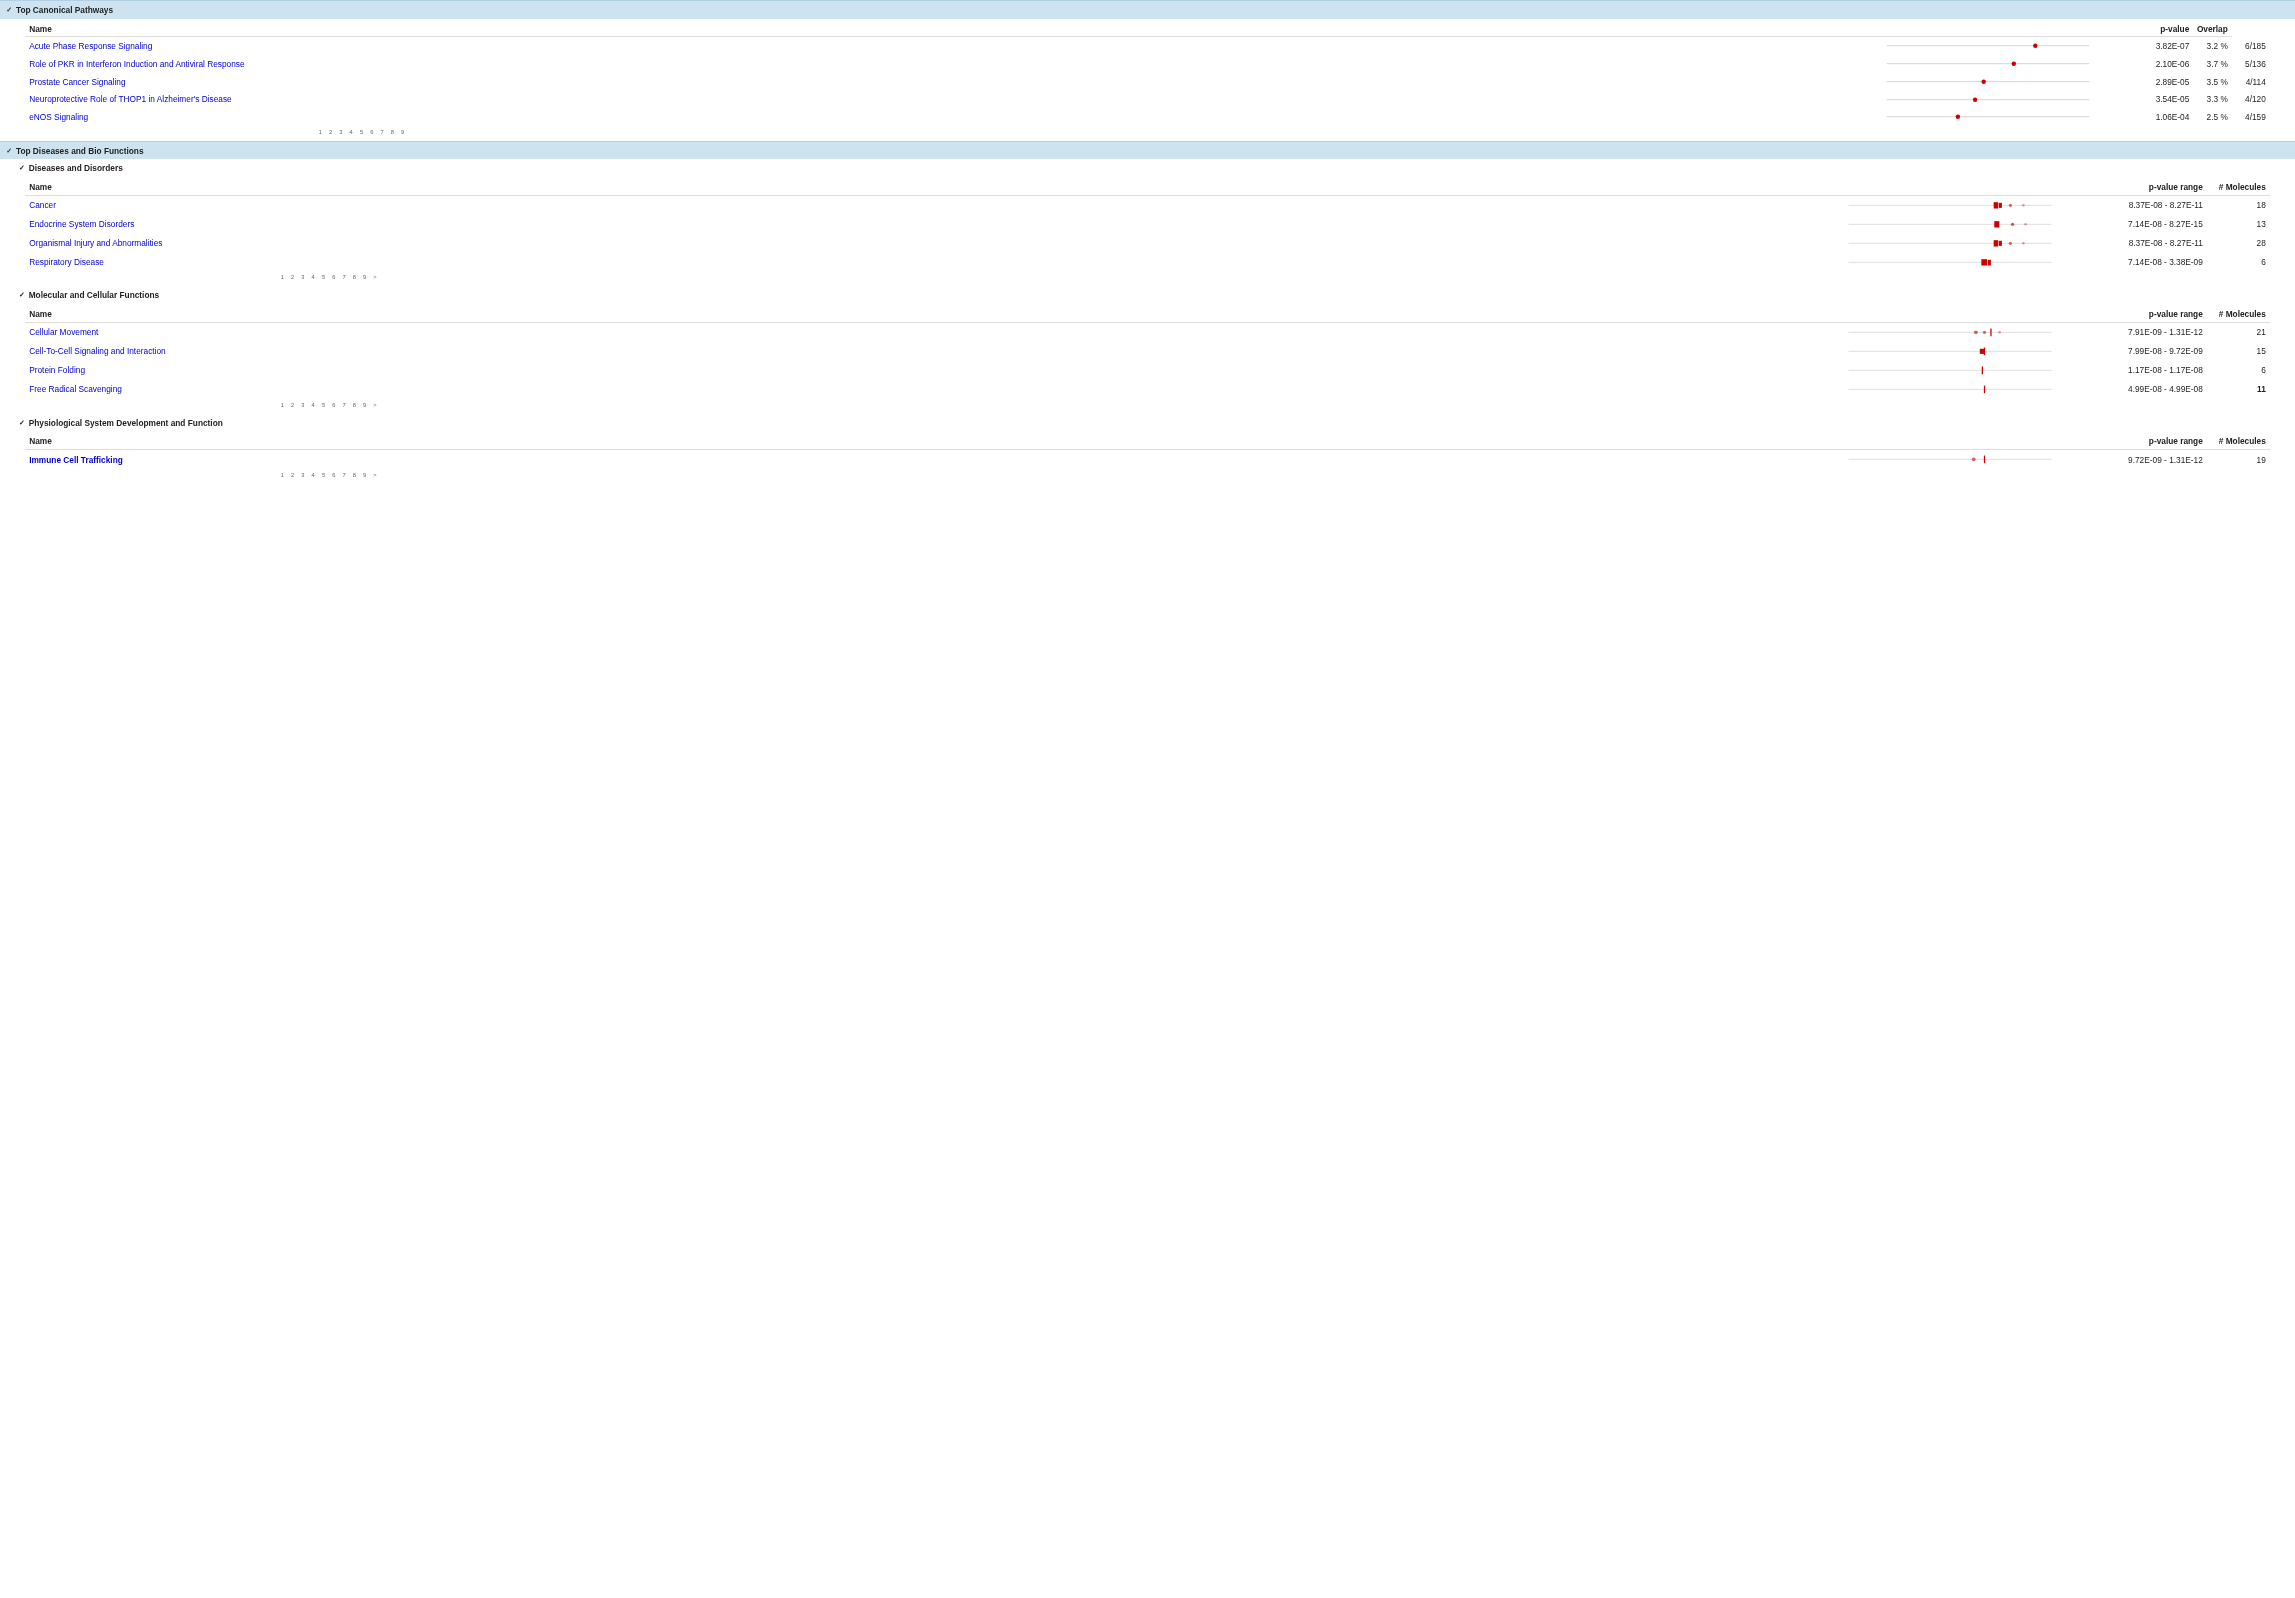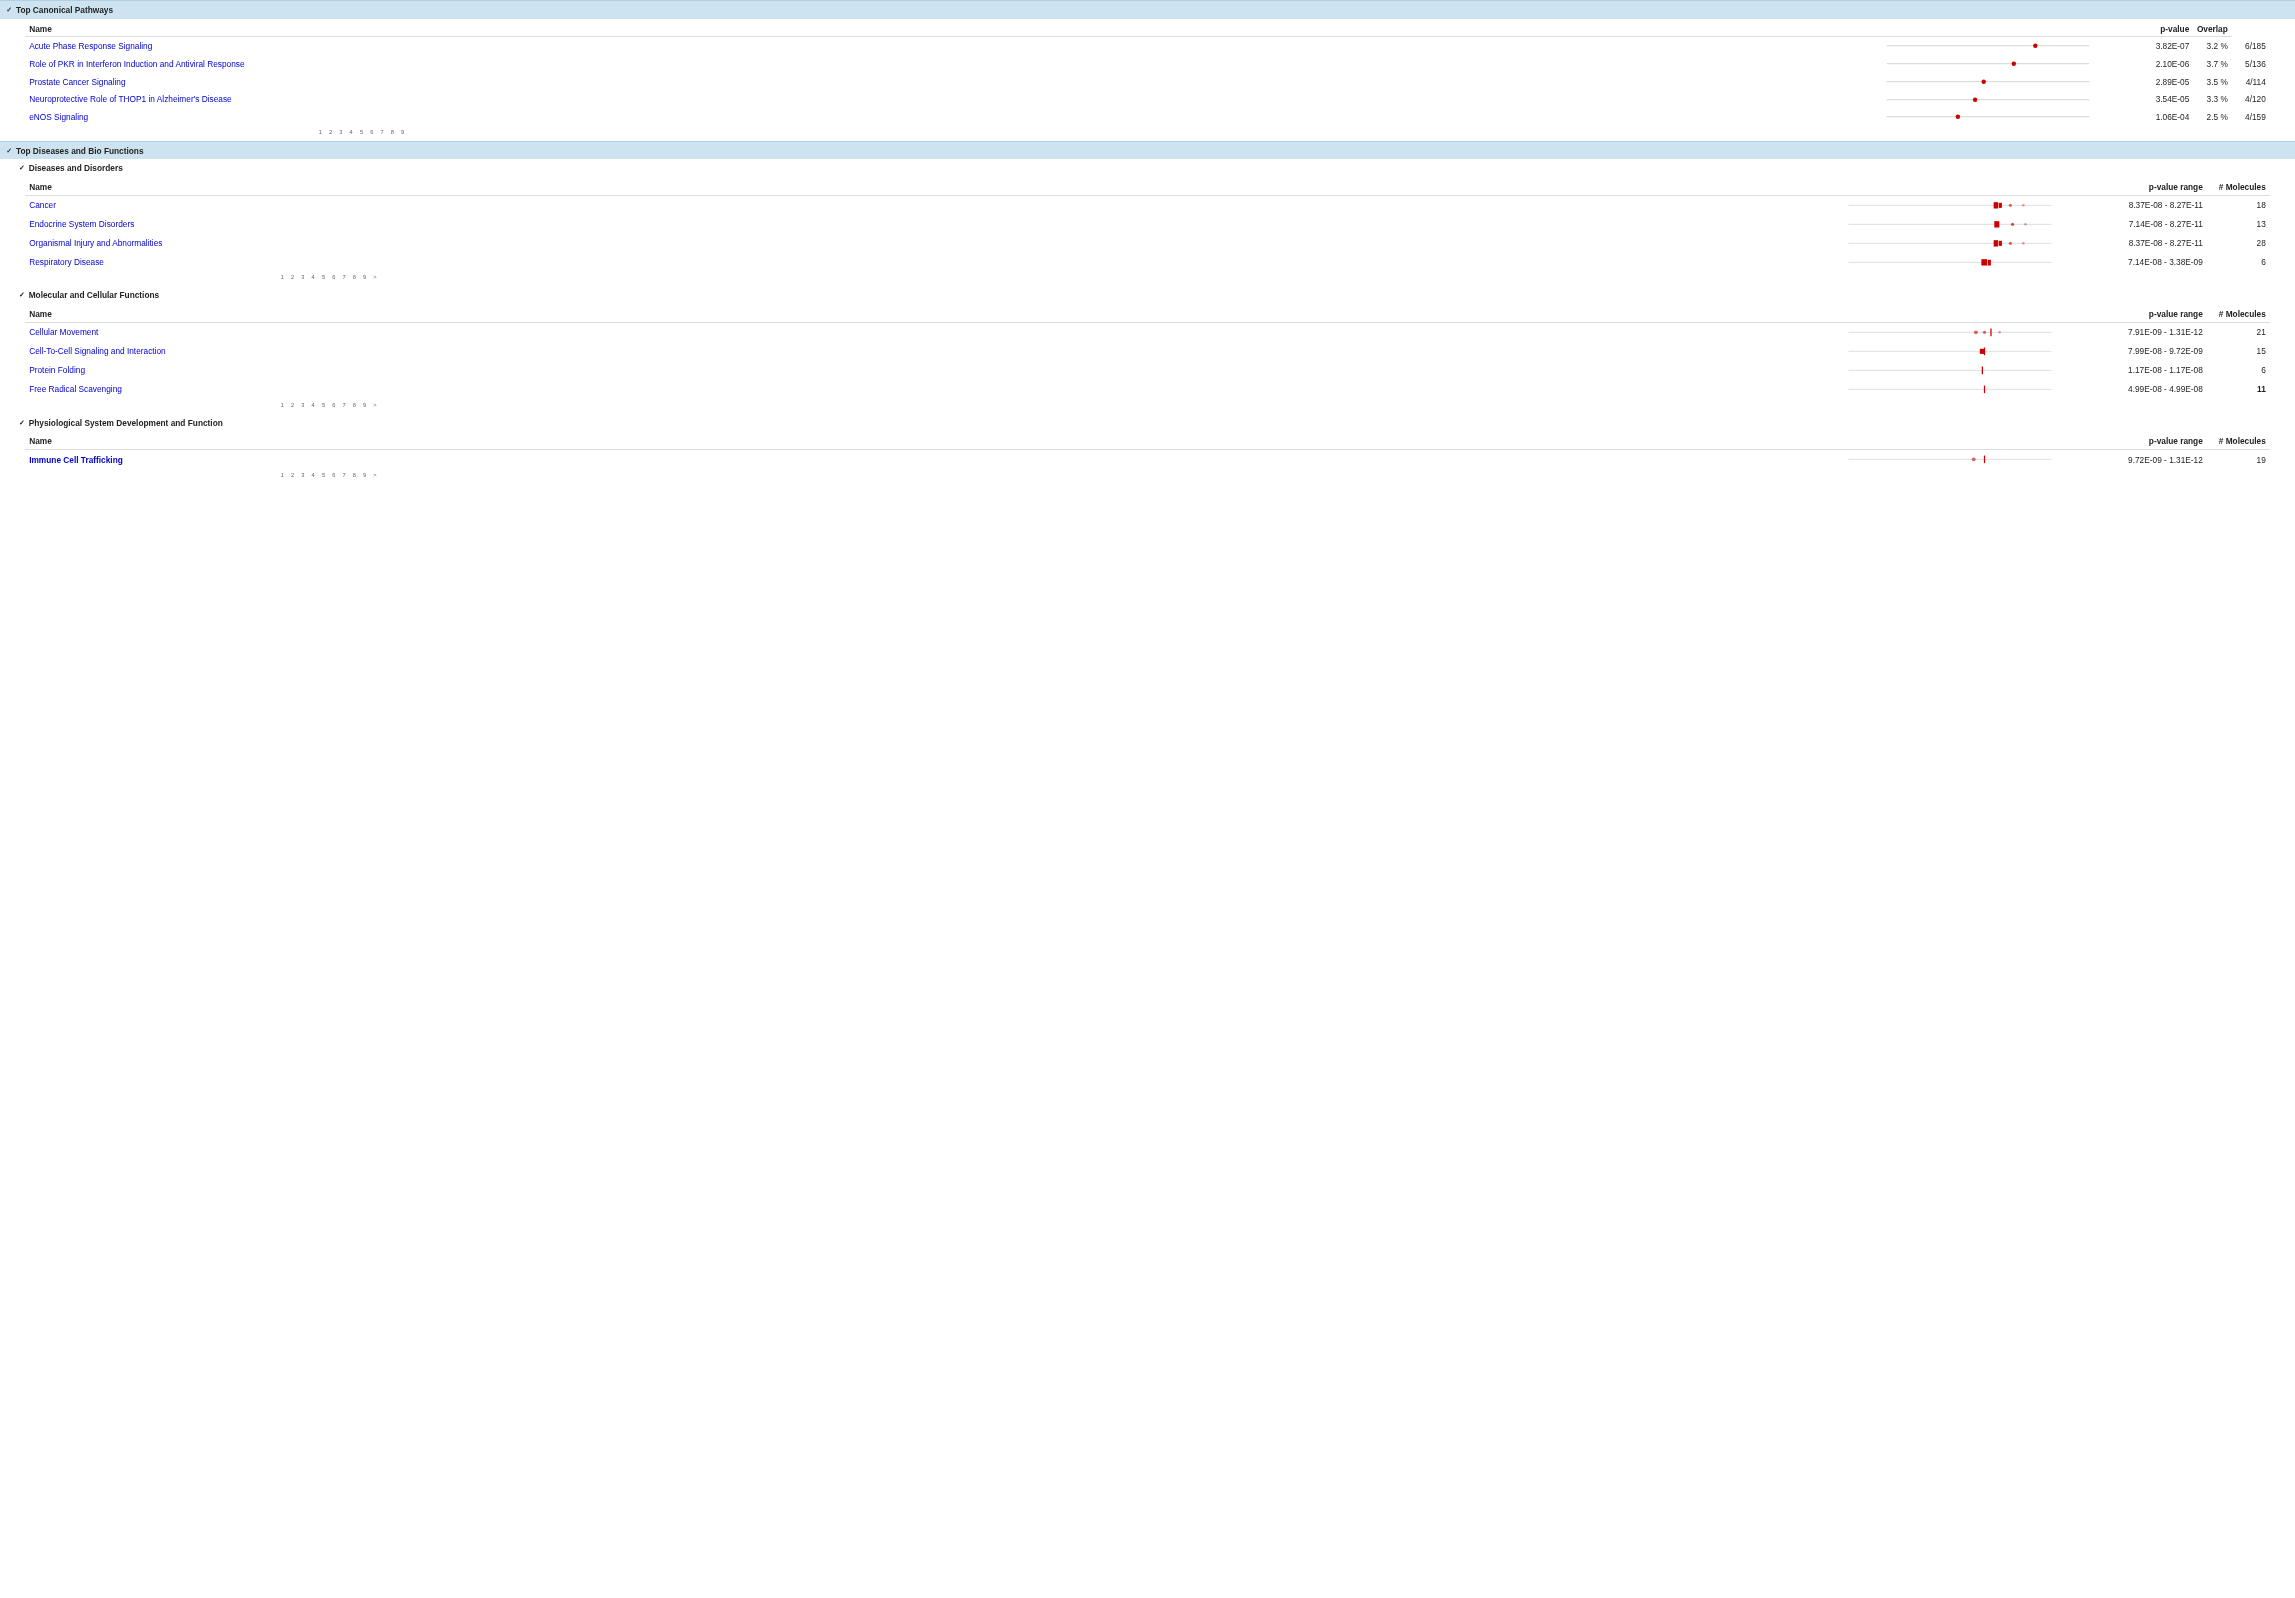--- a/index.html
+++ b/index.html
@@ -230,21 +230,21 @@
       <span class="link" style="color:#0000cc;cursor:pointer;">Endocrine System Disorders</span>
     </td>
     <td class="chart-cell">
       <svg width="216" height="12.7" style="display:block;" viewBox="0 0 340 20">
       <line x1="10" y1="10" x2="330" y2="10" stroke="#ccc" stroke-width="1"></line>
       <rect x="239.79999999999998" y="5" width="8" height="10" fill="#cc0000"></rect>
       <circle cx="268.6" cy="10" r="2.5" fill="#cc0000" opacity="0.7"></circle>
       <circle cx="289" cy="10" r="2" fill="#cc0000" opacity="0.4"></circle>
     </svg>
     </td>
-    <td class="right" style="width:127px;">7.14E-08 - 8.27E-11</td>
+    <td class="right" style="width:127px;">7.14E-08 - 8.27E-15</td>
     <td class="right" style="width:63px;">13</td>
   </tr>
             <tr>
     <td class="link-cell">
       <span class="link" style="color:#0000cc;cursor:pointer;">Organismal Injury and Abnormalities</span>
     </td>
     <td class="chart-cell">
       <svg width="216" height="12.7" style="display:block;" viewBox="0 0 340 20">
       <line x1="10" y1="10" x2="330" y2="10" stroke="#ccc" stroke-width="1"></line>
       <rect x="238.79999999999998" y="5" width="7" height="10" fill="#cc0000"></rect>

